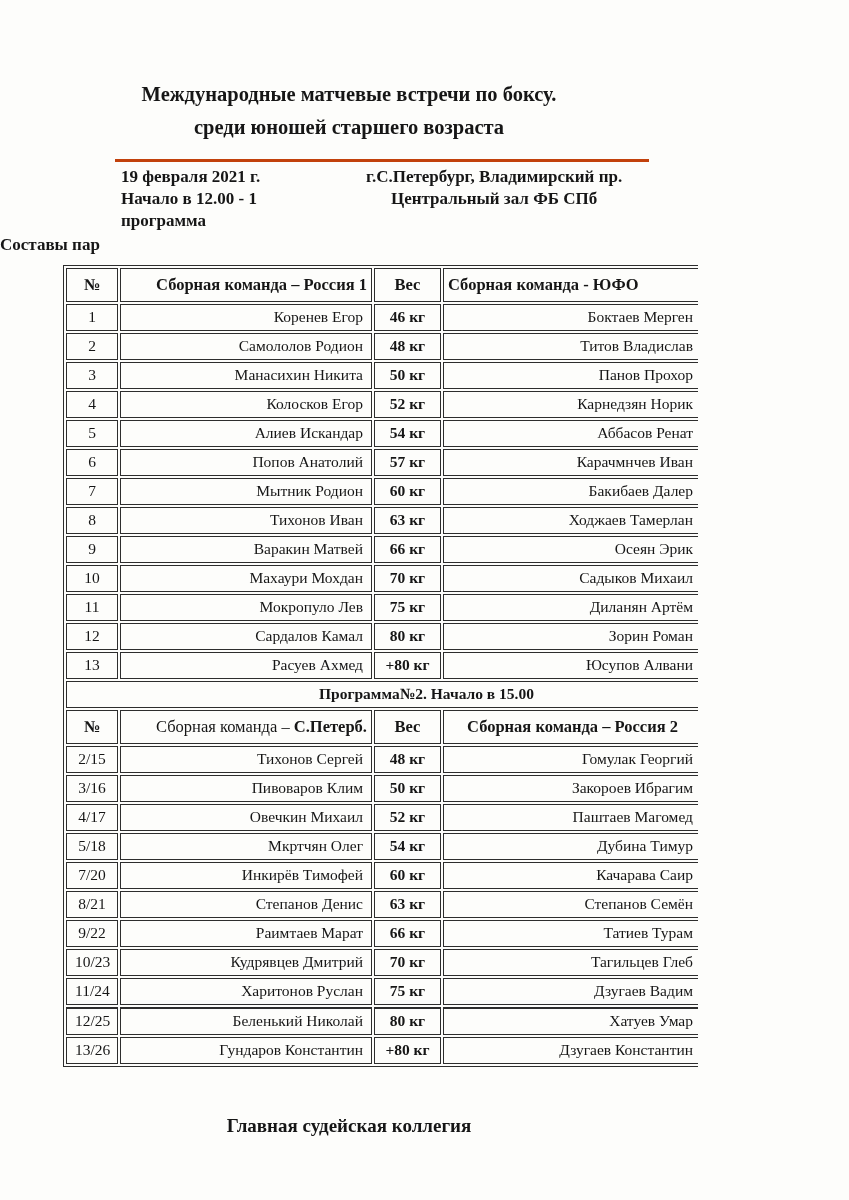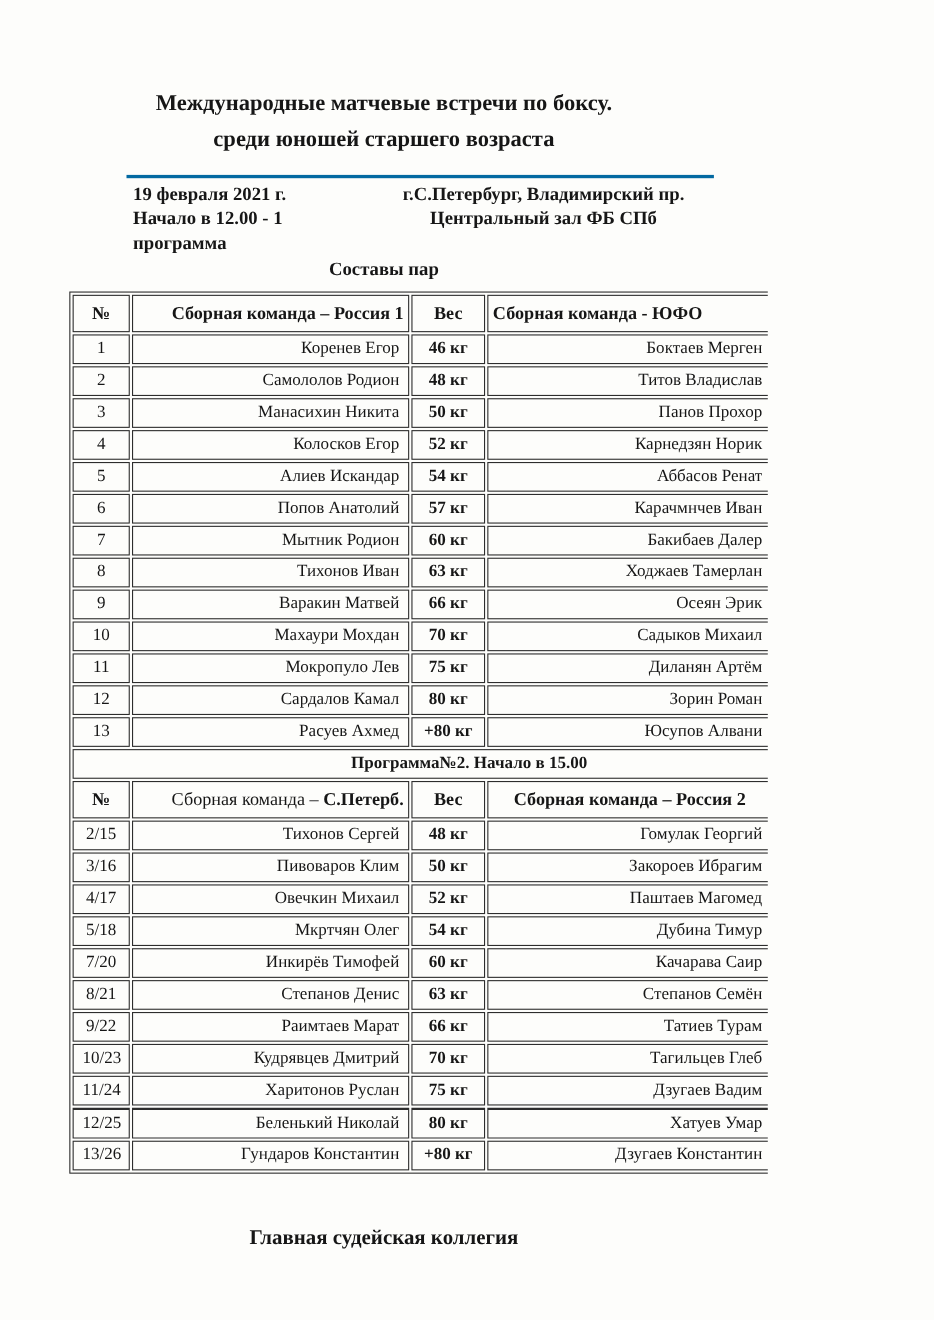--- a/index.html
+++ b/index.html
@@ -15,29 +15,29 @@
   .doc-title {
     margin-top: 78px;
     text-align: center;
     font-weight: bold;
     font-size: 20.5px;
     line-height: 1.62;
   }
 
   .info-block {
     margin: 15px 49px 0 115px;
-    border-top: 3px solid #0369a1;
+    border-top: 3px solid #c2410c;
     padding-top: 4px;
     display: flex;
   }
   .info-col { font-weight: bold; font-size: 17px; line-height: 1.28; }
   .info-left  { width: 42%; text-align: left; padding-left: 6px; box-sizing: border-box; }
   .info-right { width: 58%; text-align: center; }
 
-  .lineup-title { text-align: center; font-weight: bold; font-size: 17px; margin-top: 3px; }
+  .lineup-title { text-align: left; font-weight: bold; font-size: 17px; margin-top: 3px; }
 
   table.pairs {
     margin: 10px 0 0 63px;
     width: 727px;
     table-layout: fixed;
     border-collapse: separate;
     border-spacing: 2px;
     border: 1px solid #2d2d2d;
   }
   table.pairs th, table.pairs td {

